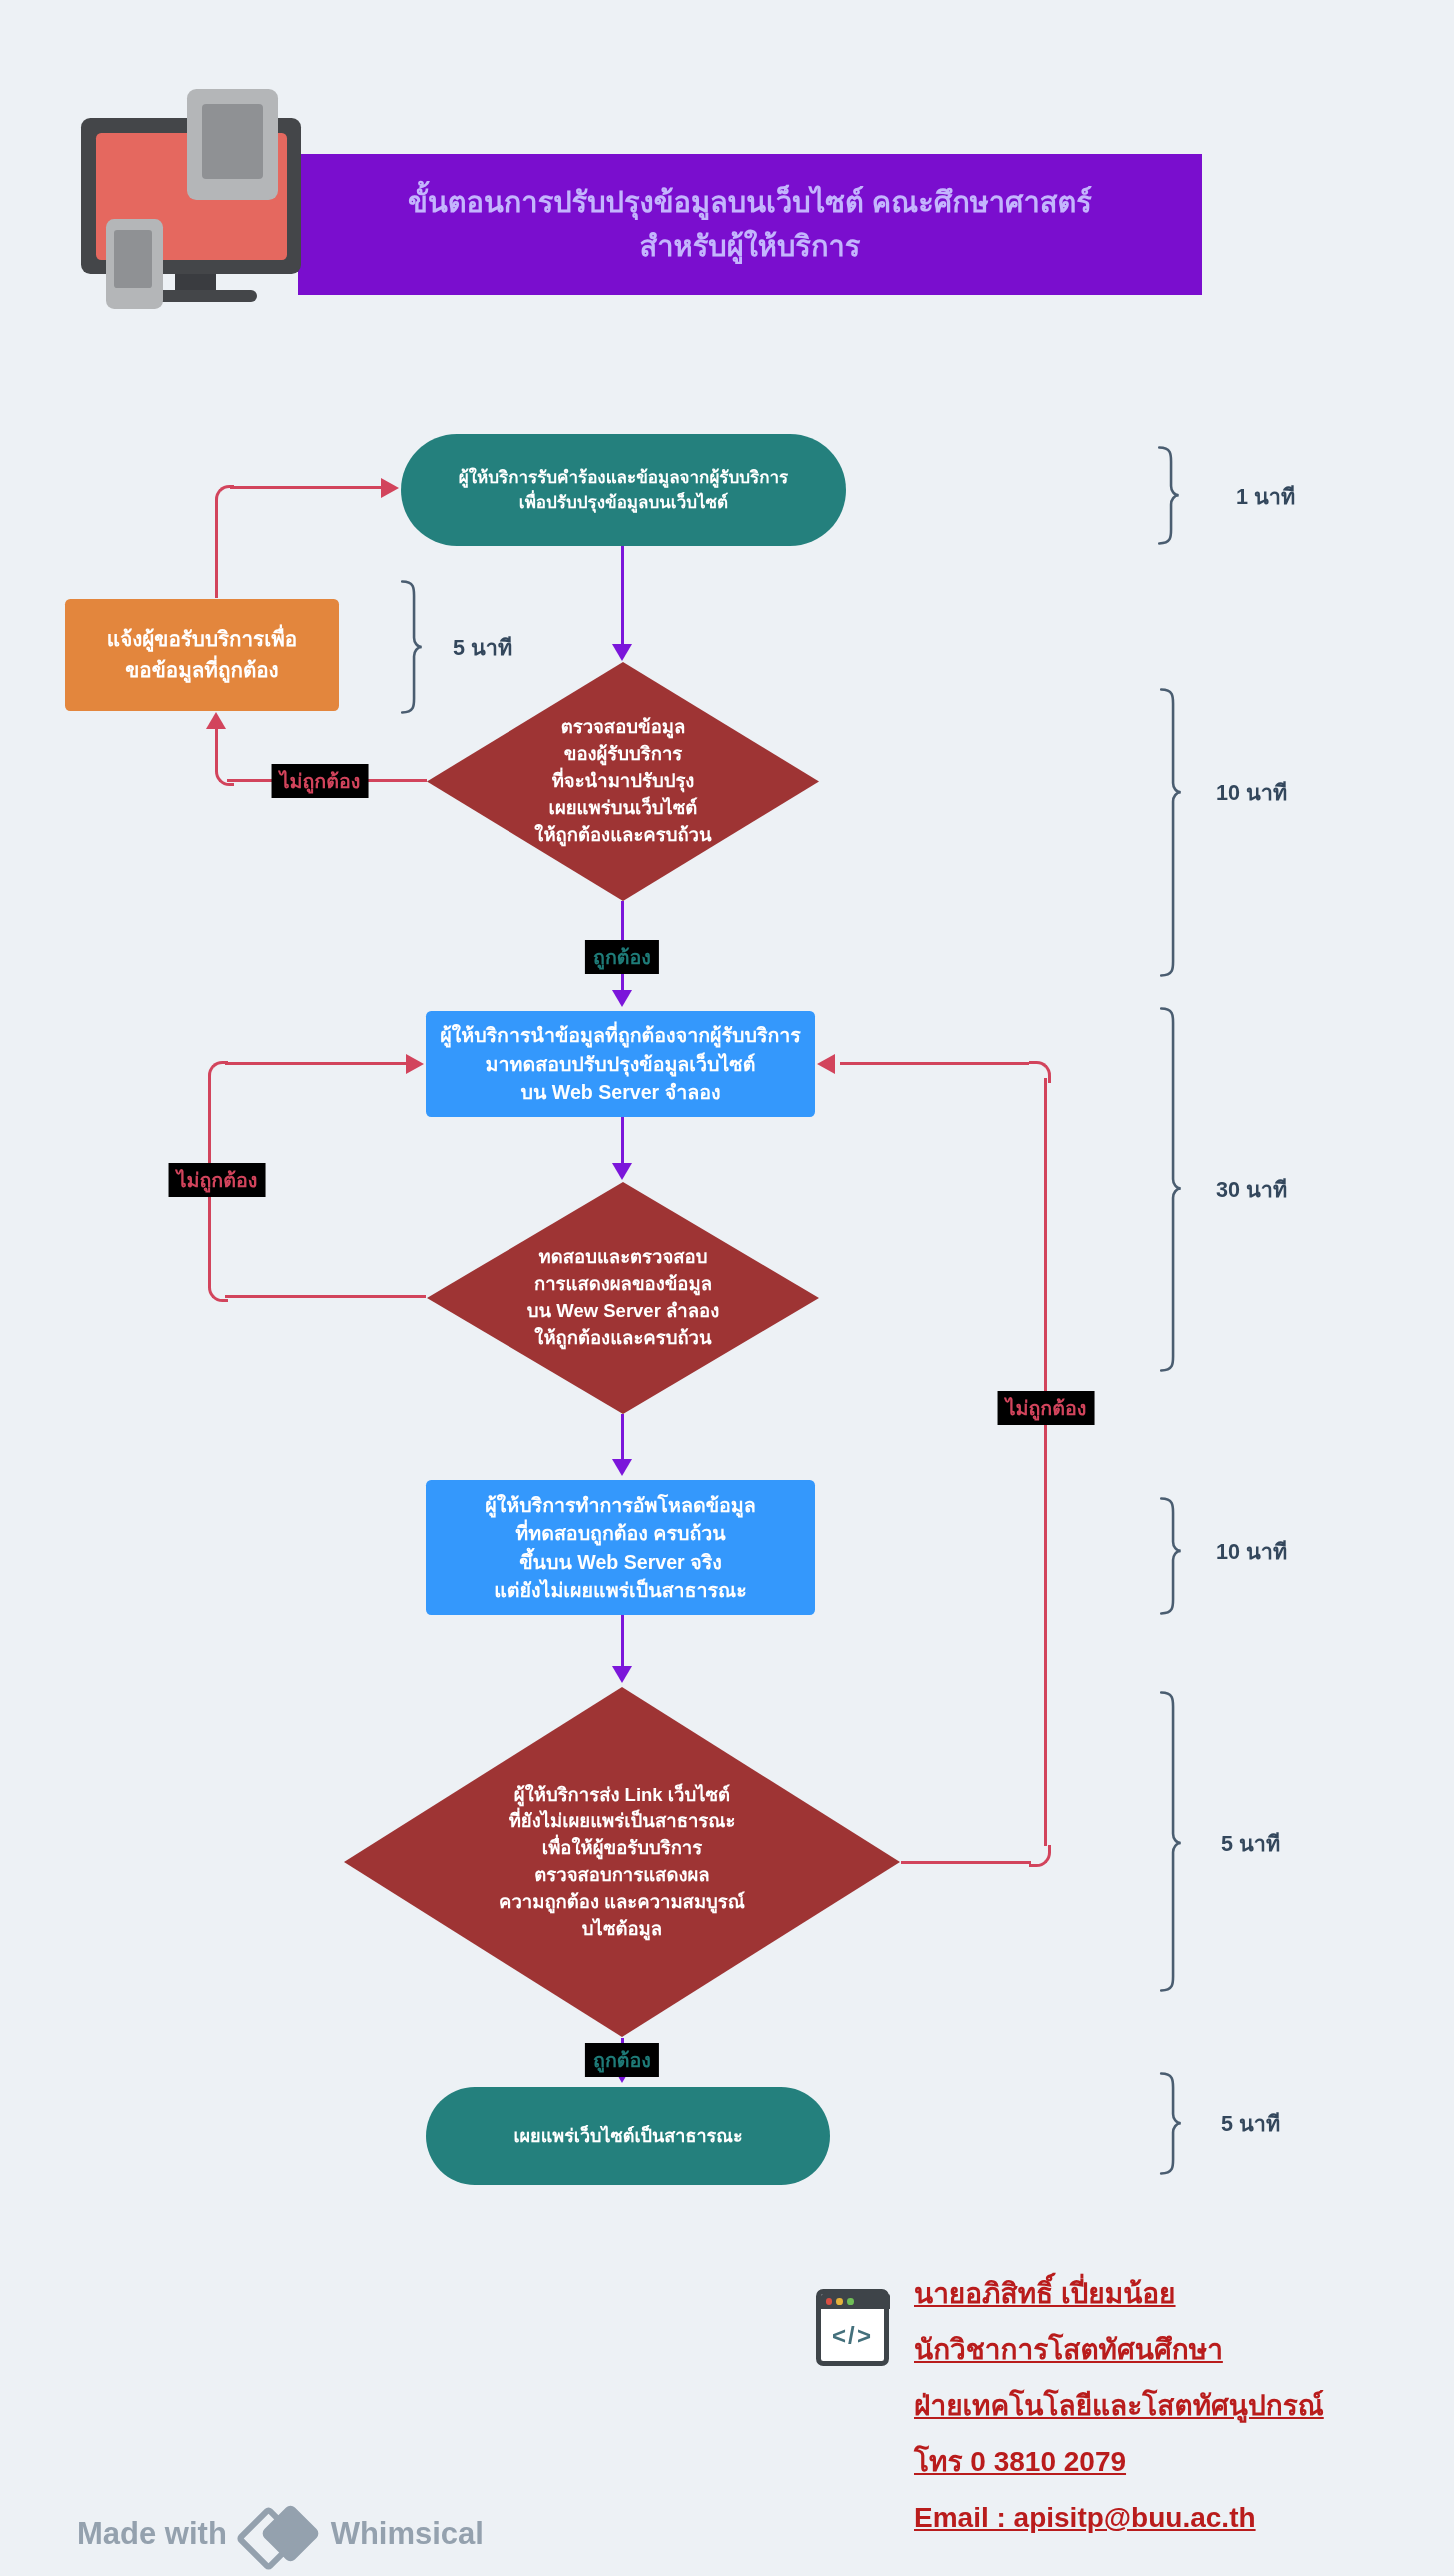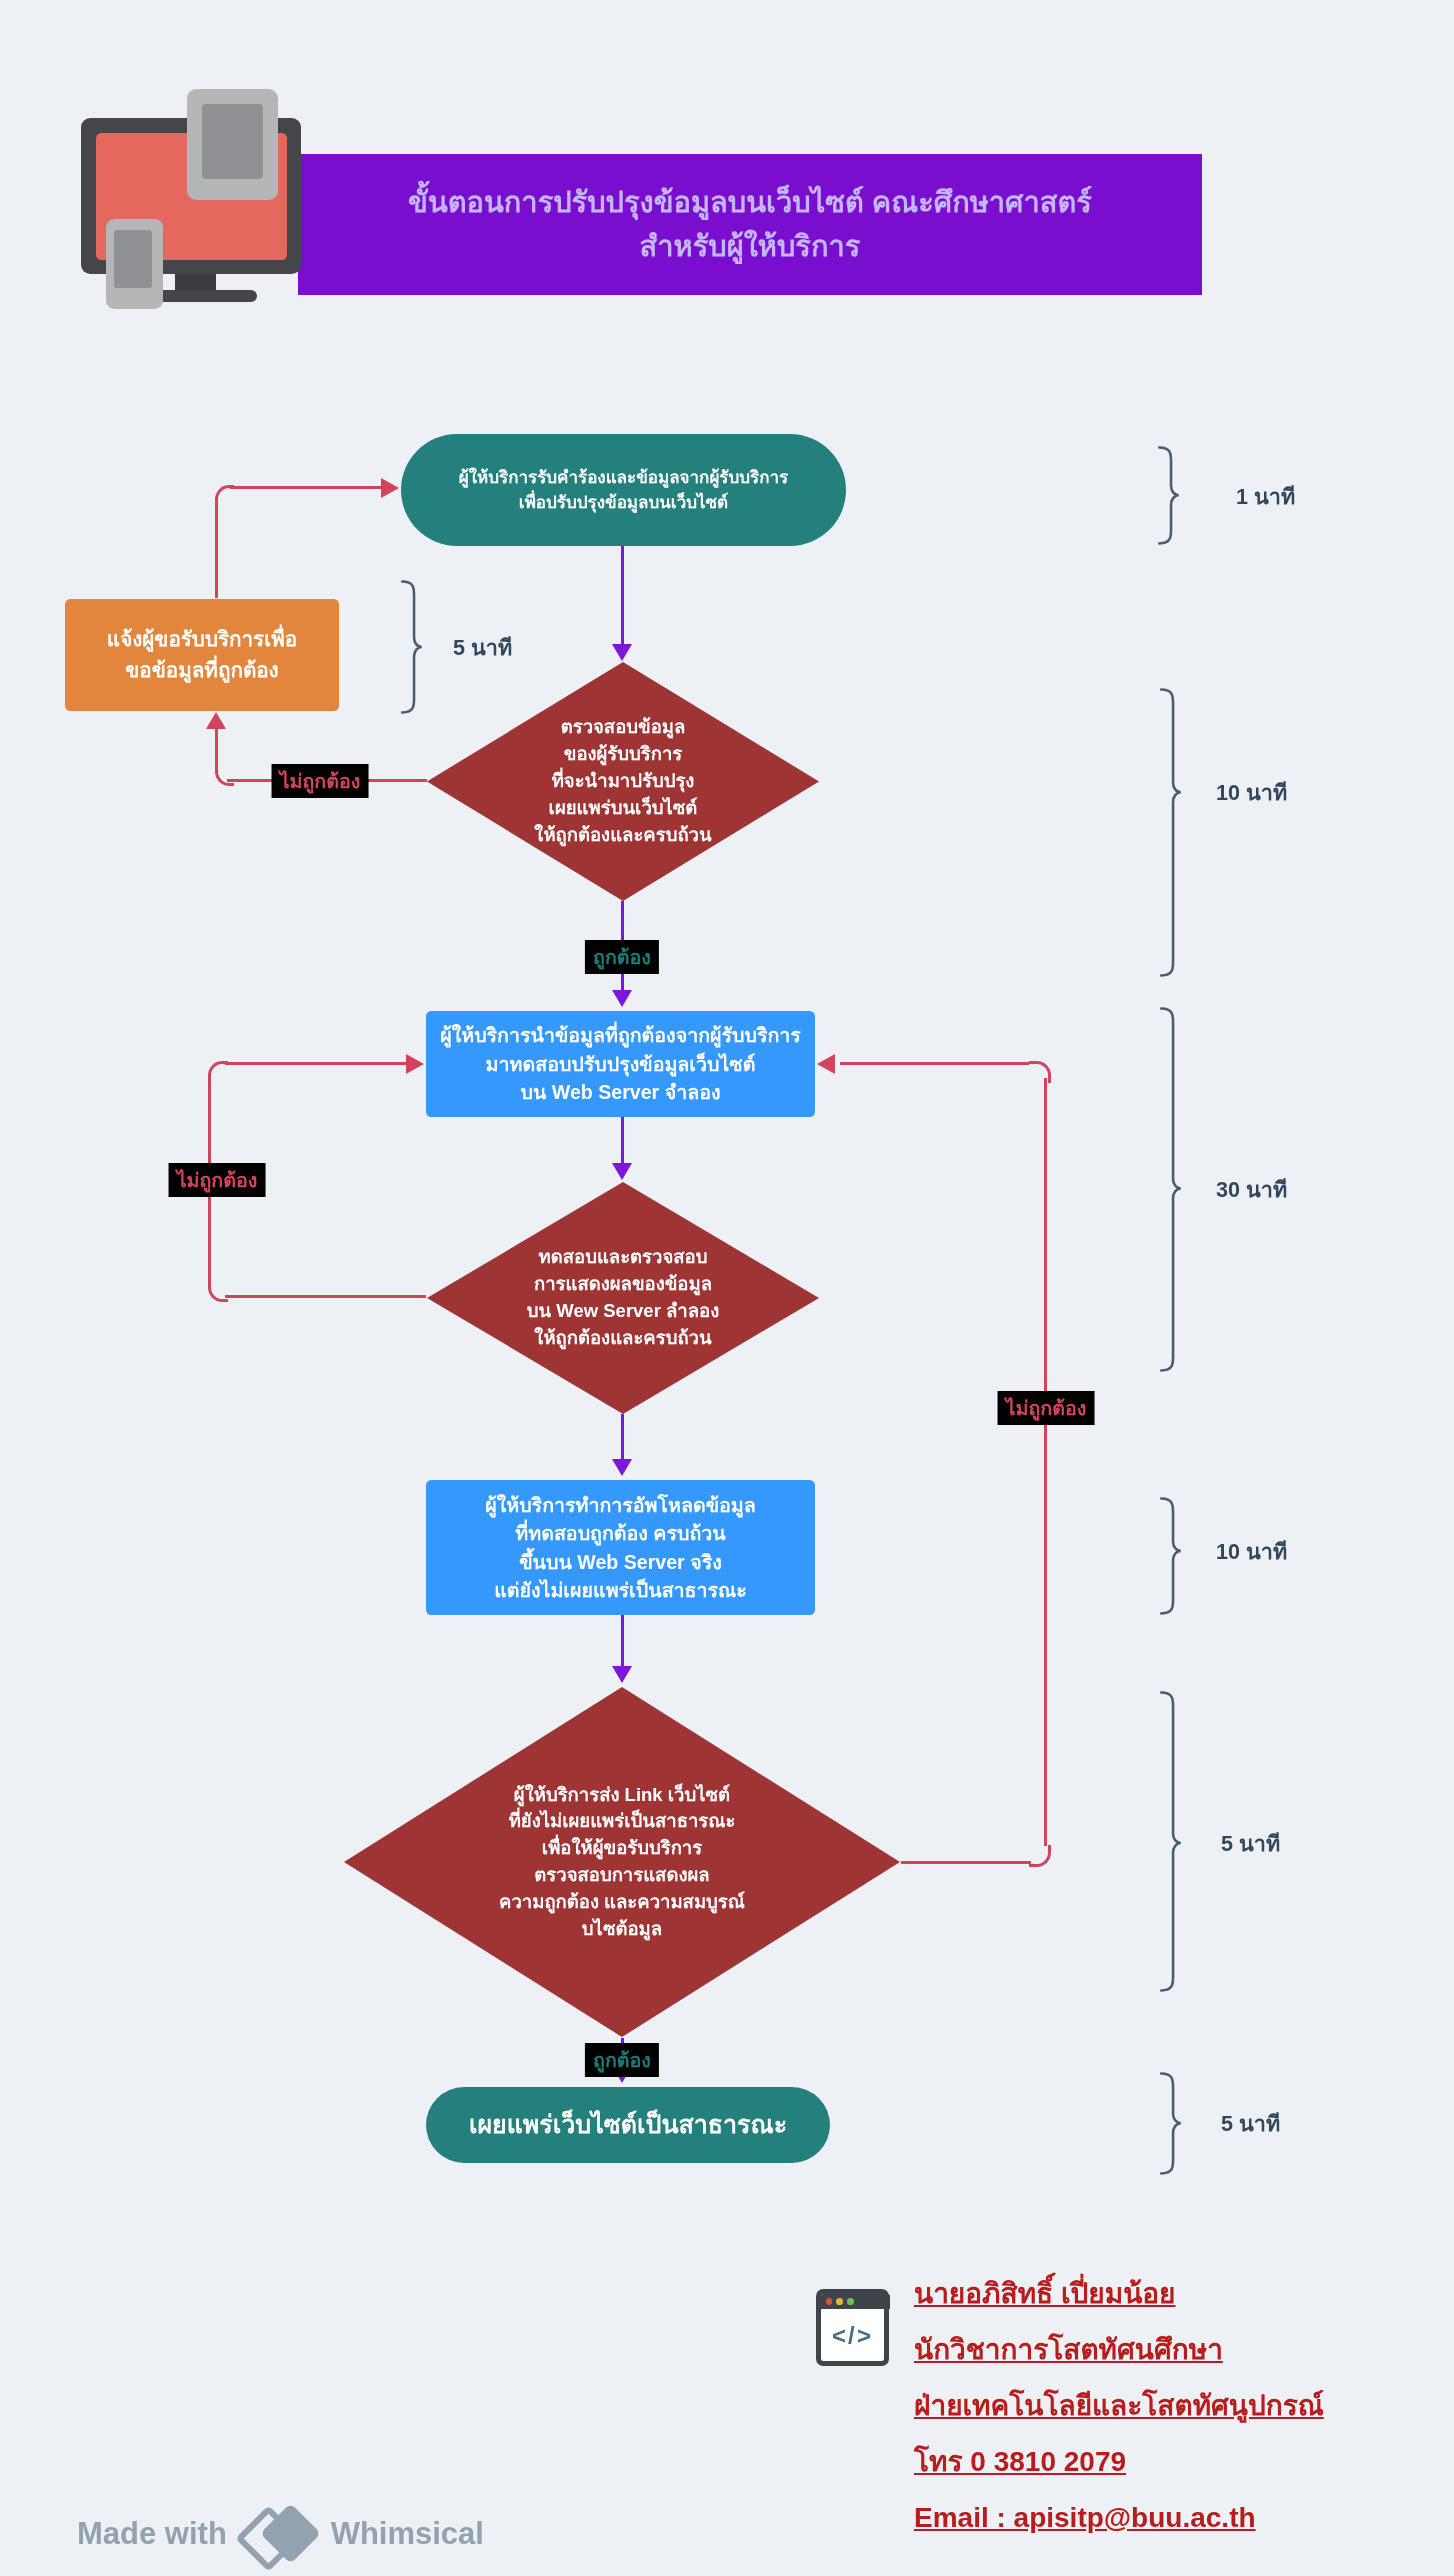--- a/index.html
+++ b/index.html
@@ -161,21 +161,21 @@
 ขึ้นบน Web Server จริง
 แต่ยังไม่เผยแพร่เป็นสาธารณะ</div>
 
   <div class="node diamond" style="left:344px;top:1687px;width:556px;height:350px;">ผู้ให้บริการส่ง Link เว็บไซต์
 ที่ยังไม่เผยแพร่เป็นสาธารณะ
 เพื่อให้ผู้ขอรับบริการ
 ตรวจสอบการแสดงผล
 ความถูกต้อง และความสมบูรณ์
 บไซต้อมูล</div>
 
-  <div class="node stadium" style="left:426px;top:2087px;width:404px;height:76px;border-radius:52px;font-size:25px;">เผยแพร่เว็บไซต์เป็นสาธารณะ</div>
+  <div class="node stadium" style="left:426px;top:2087px;width:404px;height:98px;border-radius:52px;font-size:18px;">เผยแพร่เว็บไซต์เป็นสาธารณะ</div>
 
   <div class="edge-label lbl-incorrect" style="left:320px;top:781px;">ไม่ถูกต้อง</div>
   <div class="edge-label lbl-correct" style="left:622px;top:957px;">ถูกต้อง</div>
   <div class="edge-label lbl-incorrect" style="left:217px;top:1180px;">ไม่ถูกต้อง</div>
   <div class="edge-label lbl-incorrect" style="left:1046px;top:1408px;">ไม่ถูกต้อง</div>
   <div class="edge-label lbl-correct" style="left:622px;top:2060px;">ถูกต้อง</div>
 
   <div class="brace" style="left:1157px;top:446px;">
     <svg width="24" height="99" viewBox="0 0 46 193">
         <path d="M4 3 C27 3 27 16 27 30 L27 78 C27 87 33 96 42 96 C33 96 27 105 27 114 L27 163 C27 177 27 190 4 190"></path>

